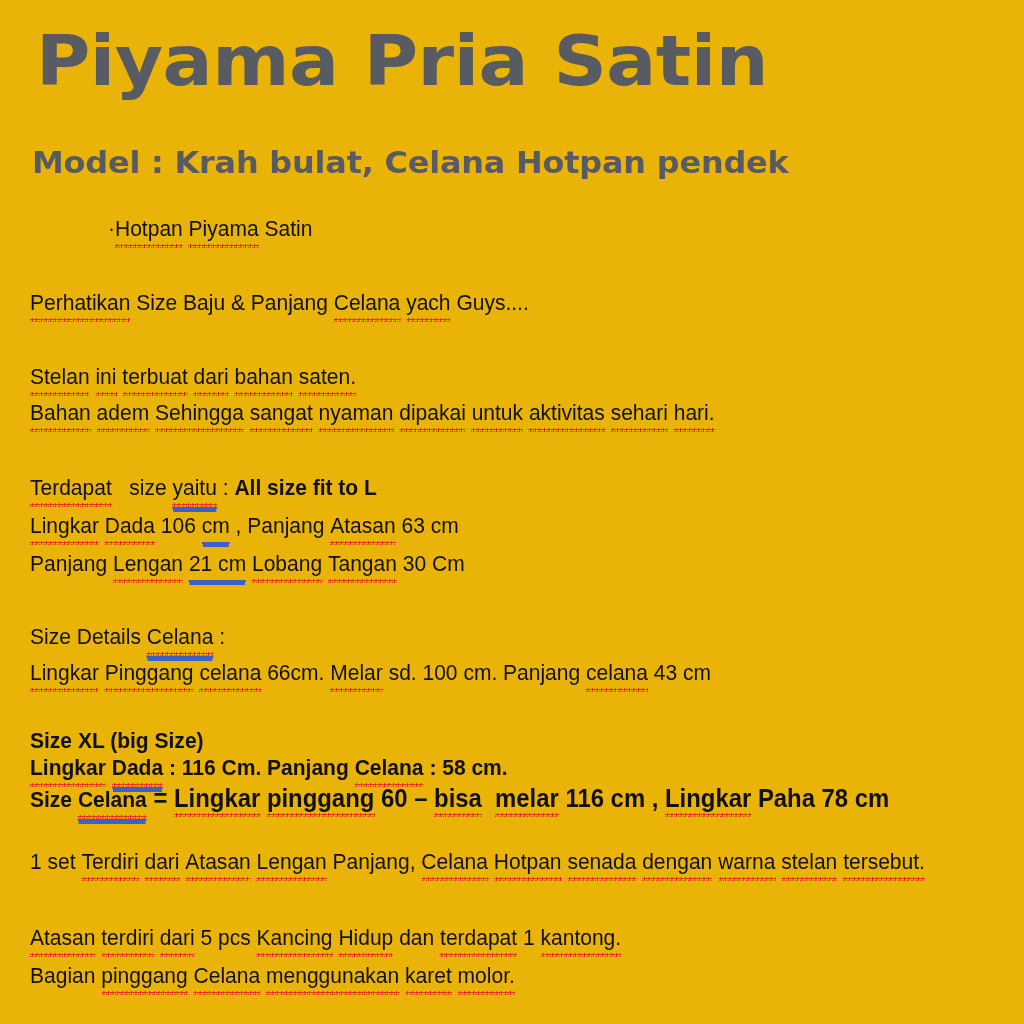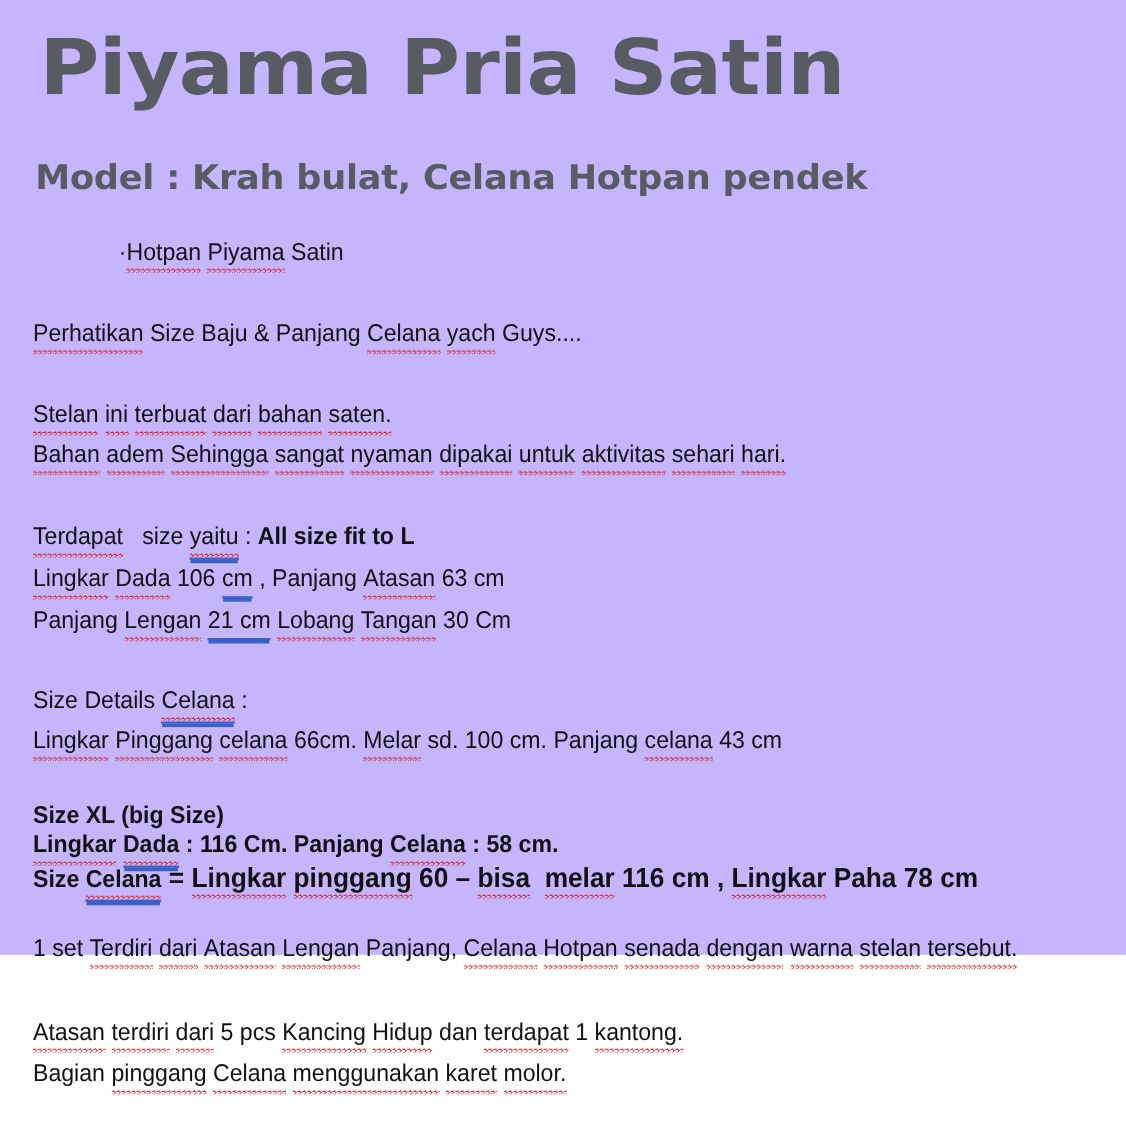--- a/index.html
+++ b/index.html
@@ -14,22 +14,22 @@
     overflow: hidden;
     font-family: "Liberation Sans", sans-serif;
     -webkit-font-smoothing: antialiased;
   }
 
   .doc {
     position: absolute;
     left: 0;
     top: 0;
     width: 1024px;
-    height: 868px;
-    background: #c4b5fd;
+    height: 1024px;
+    background: #eab308;
   }
 
   
   .title {
     position: absolute;
     left: 36px;
     top: 22px;
     font-family: "DejaVu Sans", sans-serif;
     font-weight: 700;
     font-size: 70px;

